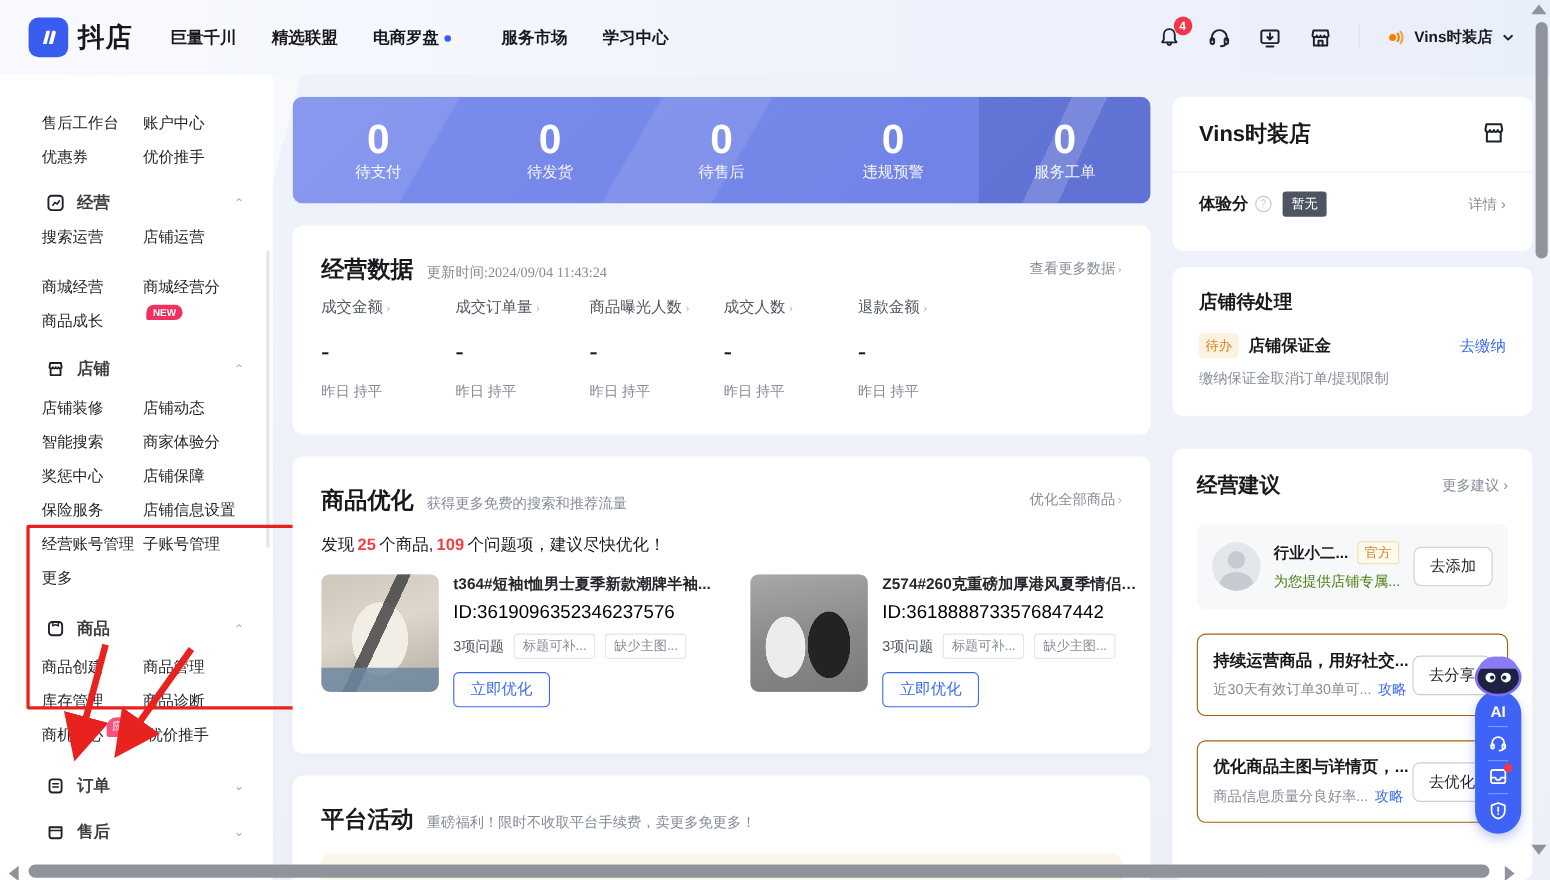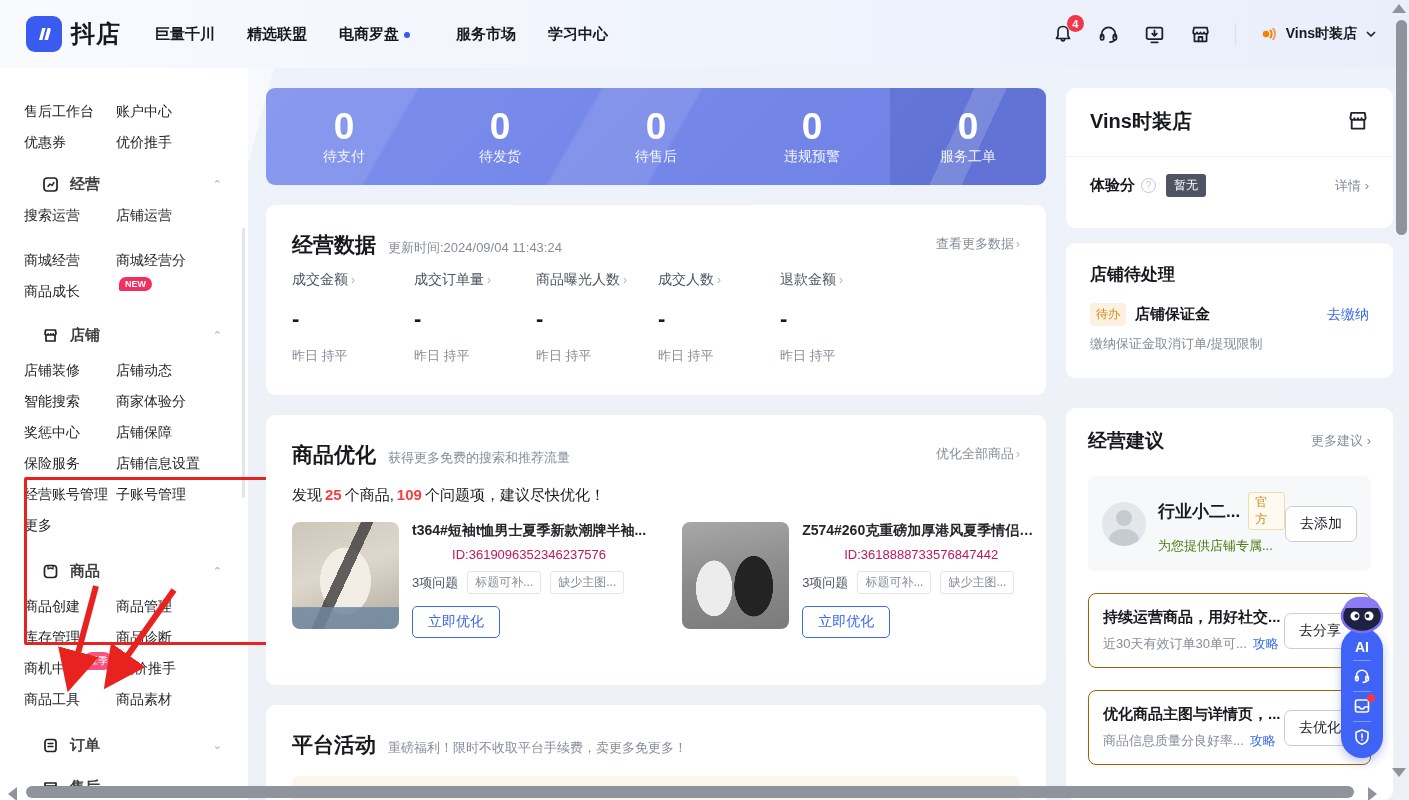--- a/index.html
+++ b/index.html
@@ -30,21 +30,21 @@
   .tb-icon { width:24px; height:24px; position:relative; cursor:pointer; display:flex; align-items:center; justify-content:center; }
   .badge-count { position:absolute; top:-7px; right:-9px; min-width:17px; height:17px; border-radius:9px; background:#f0384a; color:#fff;
                  font-size:11px; font-weight:bold; display:flex; align-items:center; justify-content:center; padding:0 4px; }
   .tb-divider { width:1px; height:22px; background:#dcdfe8; }
   .account { display:flex; align-items:center; gap:8px; cursor:pointer; margin-right:14px; }
   .account-name { font-size:14px; font-weight:bold; color:#17191d; }
 
   
   .sidebar { position:absolute; left:0; top:68px; width:248px; height:732px; background:#fff; padding-top:28px; }
   .side-track { position:absolute; right:3px; top:160px; width:3px; height:270px; background:#e2e5ea; border-radius:2px; }
-  .srow { height:31px; display:flex; align-items:center; padding-left:24px; position:relative; }
+  .srow { height:31px; display:flex; align-items:center; padding-left:38px; position:relative; }
   .srow .c1 { width:92px; font-size:14px; color:#24262b; cursor:pointer; white-space:nowrap; }
   .srow .c2 { font-size:14px; color:#24262b; cursor:pointer; white-space:nowrap; }
   .sec { height:32px; display:flex; align-items:center; padding-left:42px; position:relative; }
   .sec .sec-icon { width:17px; height:17px; margin-right:11px; }
   .sec .sec-title { font-size:15px; font-weight:bold; color:#404040; }
   .sec .chev { position:absolute; right:26px; color:#a6abb5; font-size:11px; }
   .badge-new { display:inline-block; background:#f0315f; color:#fff; font-size:9px; font-weight:bold; border-radius:8px 8px 8px 2px;
                padding:2px 6px; position:relative; top:-8px; left:3px; }
   .badge-season { display:inline-block; background:#f5537d; color:#fff; font-size:10px; border-radius:9px 9px 9px 2px;
                   padding:2px 5px; position:relative; top:-8px; left:1px; }
@@ -60,21 +60,21 @@
   .bstat .l { font-size:14px; color:rgba(255,255,255,.92); }
   .bstat.hl { background: linear-gradient(115deg, rgba(255,255,255,0) 42%, rgba(255,255,255,.16) 42% 58%, rgba(255,255,255,0) 58%), rgba(36,48,140,.18); }
 
   .card { position:absolute; background:#fff; border-radius:9px; }
   .card-head { display:flex; align-items:baseline; position:relative; }
   .card-title { font-size:21px; font-weight:bold; color:#17191d; }
   .card-sub { font-size:13px; color:#868c98; margin-left:12px; }
   .card-more { position:absolute; right:0; top:4px; font-size:13px; color:#868c98; cursor:pointer; }
   .card-more .gt { font-size:12px; margin-left:2px; color:#b3b8c2; }
 
-  .biz-card { left:266px; top:205px; width:780px; height:190px; padding:26px; }
+  .biz-card { left:266px; top:205px; width:780px; height:190px; padding:26px;font-family:Liberation Serif, serif; }
   .metrics { display:flex; margin-top:12px; }
   .metric { width:122px; cursor:pointer; }
   .metric .ml { font-size:14px; color:#4e5560; white-space:nowrap; }
   .metric .ml .gt { color:#b3b8c2; font-size:12px; margin-left:3px; }
   .metric .mv { font-size:22px; font-weight:bold; color:#17191d; margin-top:17px; }
   .metric .mt { font-size:13px; color:#868c98; margin-top:15px; white-space:nowrap; }
 
   .opt-card { left:266px; top:415px; width:780px; height:270px; padding:26px; }
   .opt-summary { margin-top:17px; font-size:15px; color:#17191d; }
   .red-num { color:#f53f3f; font-weight:bold; padding:0 3px; }
@@ -85,21 +85,21 @@
       linear-gradient(to top, rgba(110,135,160,.85) 0 20%, rgba(110,135,160,0) 21%),
       linear-gradient(115deg, rgba(58,58,58,0) 44%, rgba(58,58,58,.8) 44% 52%, rgba(58,58,58,0) 52%),
       radial-gradient(ellipse 42px 55px at 50% 55%, #f2eee6 0 60%, rgba(242,238,230,0) 61%),
       linear-gradient(160deg,#cdc6bb,#ded7cc 45%,#b2aba0); }
   .pimg2 { background:
       radial-gradient(ellipse 30px 46px at 30% 62%, #ececec 0 60%, rgba(236,236,236,0) 61%),
       radial-gradient(ellipse 32px 50px at 67% 60%, #232323 0 60%, rgba(35,35,35,0) 61%),
       linear-gradient(170deg,#a8a8a8,#8b8b8b 50%,#7b7b7b); }
   .pinfo { margin-left:13px; min-width:0; }
   .ptitle { font-size:14px; font-weight:bold; color:#24262b; white-space:nowrap; overflow:hidden; text-overflow:ellipsis; max-width:238px; }
-  .pid { font-size:13px; color:#be185d; margin-top:7px;text-align:center; }
+  .pid { font-size:17px; color:#000000; margin-top:7px; }
   .ptags { display:flex; align-items:center; margin-top:9px; }
   .pissue { font-size:13px; color:#4e5560; white-space:nowrap; }
   .ptag { font-size:12px; color:#868c98; border:1px solid #e3e5ea; border-radius:3px; padding:2px 7px; margin-left:9px;
           max-width:84px; white-space:nowrap; overflow:hidden; text-overflow:ellipsis; }
   .pbtn { display:inline-block; margin-top:12px; font-size:14px; color:#3a6af0; border:1px solid #3a6af0; border-radius:5px;
           padding:6px 15px; background:#fff; cursor:pointer; }
 
   .plat-card { left:266px; top:705px; width:780px; height:140px; padding:26px; }
   .plat-inner { margin-top:17px; width:728px; height:70px; background:#fbf6ec; border-radius:8px; display:flex; align-items:center; padding:0 22px; position:relative; }
 
@@ -124,21 +124,21 @@
 
   .sugg-card { left:1066px; top:408px; width:327px; height:392px; padding:20px 22px; }
   .sugg-title { font-size:19px; font-weight:bold; color:#17191d; }
   .sugg-more { position:absolute; right:22px; top:24px; font-size:13px; color:#868c98; cursor:pointer; }
   .expert { margin-top:22px; background:#f6f8fa; border-radius:8px; padding:16px 14px; display:flex; align-items:center; }
   .avatar { width:44px; height:44px; border-radius:50%; background:#e3e6ea; position:relative; overflow:hidden; flex:none; }
   .avatar::before { content:""; position:absolute; left:14px; top:8px; width:16px; height:16px; border-radius:50%; background:#c6cbd2; }
   .avatar::after { content:""; position:absolute; left:7px; top:27px; width:30px; height:22px; border-radius:50% 50% 0 0; background:#c6cbd2; }
   .expert-mid { margin-left:12px; min-width:0; }
   .expert-name-row { display:flex; align-items:center; }
-  .expert-name { font-size:17px; font-weight:bold; color:#17191d; white-space:nowrap; }
+  .expert-name { font-size:14px; font-weight:bold; color:#17191d; white-space:nowrap; }
   .badge-official { border:1px solid #f1dcae; background:#fffaf0; color:#d4891f; font-size:12px; border-radius:3px; padding:1px 6px; margin-left:8px; }
   .expert-desc { font-size:13px; color:#4d7c0f; margin-top:7px; white-space:nowrap; }
   .btn-outline { margin-left:auto; flex:none; font-size:14px; color:#1d2129; border:1px solid #c9cdd4; border-radius:7px; padding:8px 14px; background:#fff; cursor:pointer; white-space:nowrap; }
   .sugg-item { margin-top:22px; border:1px solid #a16207; border-radius:8px; padding:14px; box-shadow:0 1px 4px rgba(30,40,80,.04); display:flex; align-items:center; }
   .si-left { min-width:0; }
   .si-title { font-size:15px; font-weight:bold; color:#17191d; white-space:nowrap; overflow:hidden; text-overflow:ellipsis; max-width:200px; }
   .si-desc { font-size:13px; color:#868c98; margin-top:8px; white-space:nowrap; }
   .si-link { color:#3a6af0; margin-left:6px; cursor:pointer; }
 
   
@@ -303,24 +303,20 @@
     <span class="c2">商品管理</span>
   </div>
   <div class="srow">
     <span class="c1">库存管理</span>
     <span class="c2">商品诊断</span>
   </div>
   <div class="srow">
     <span class="c1" style="width:58px;">商机中心</span>
     <span class="badge-season">应季</span>
     <span class="c2" style="margin-left:8px;">优价推手</span>
-  </div>
-  <div class="srow">
-    <span class="c1">商品工具</span>
-    <span class="c2">商品素材</span>
   </div>
 
   <div class="sec mt14">
     <svg class="sec-icon oline" viewBox="0 0 17 17">
         <rect x="3" y="2.5" width="11" height="12" rx="2.5"></rect>
         <path d="M6 6.5 L11 6.5 M6 9.5 L11 9.5" stroke-width="1.3"></path>
       </svg>
     <span class="sec-title">订单</span>
     <span class="chev">⌄</span>
   </div>

